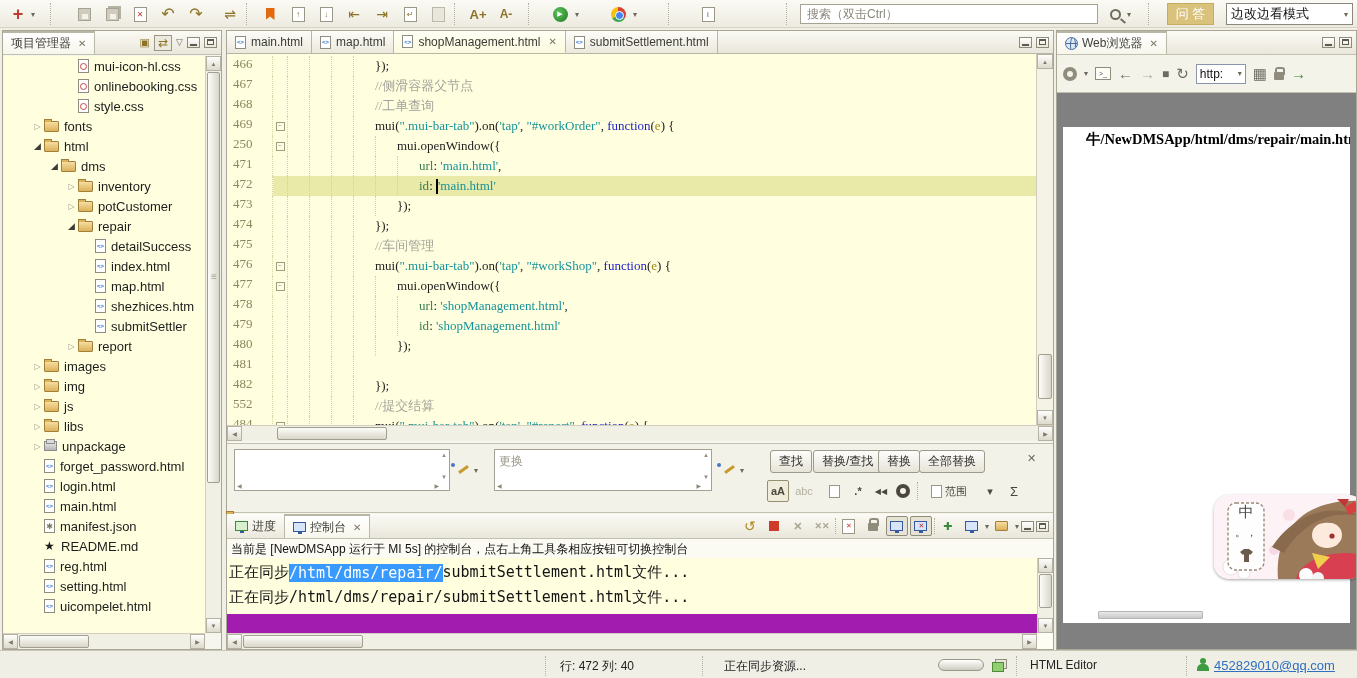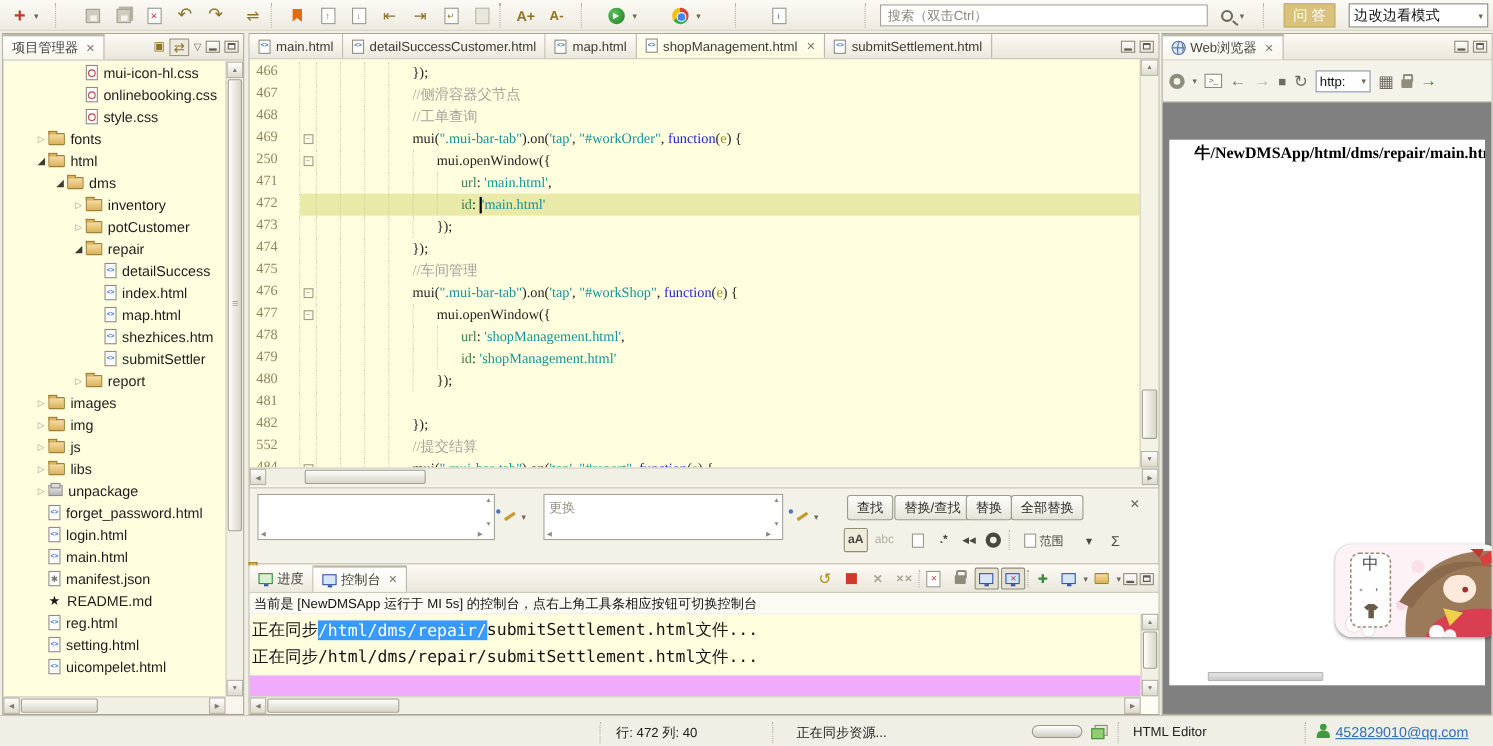--- a/index.html
+++ b/index.html
@@ -112,21 +112,21 @@
 
   
   #consolep { position:absolute; top:483px; left:0; right:0; bottom:0; background:#fdfdf4; }
   #con-tabs { height:25px; background:linear-gradient(#fbfaf4,#e9e7db); border-bottom:1px solid #c3c0af; display:flex; align-items:stretch; }
   .ic-mon { width:13px; height:10px; border:1px solid #35589e; background:#d7e5fb; position:relative; }
   .ic-mon::after { content:""; position:absolute; left:4px; bottom:-3px; width:4px; height:2px; background:#35589e; }
   .ic-mon.err::before { content:"✕"; color:#c23030; font-size:7px; position:absolute; left:3px; top:0; }
   .cbtn { width:22px; height:20px; display:flex; align-items:center; justify-content:center; }
   .cbtn.pressed { background:#e6e3d4; border:1px solid #8f8c7a; border-radius:2px; }
   #con-header { height:19px; padding:2px 4px; font-size:12px; color:#111; background:#fcfbf3; }
-  #con-out { position:absolute; top:44px; left:0; right:16px; bottom:16px; background:#f0abfc; overflow:hidden; }
+  #con-out { position:absolute; top:44px; left:0; right:16px; bottom:16px; background:#a21caf; overflow:hidden; }
   #con-lines { background:#ffffdf; padding:2px 0 4px 2px; }
   .con-line { font-family:"DejaVu Sans Mono",monospace; font-size:15px; height:25px; display:flex; align-items:center; white-space:pre; color:#141414; }
   .sel-blue { background:#3899fe; color:#fff; }
 
   
   #browser { position:absolute; top:30px; left:1056px; right:0; bottom:28px; border:1px solid #a9a696; background:#f6f5ee; overflow:hidden; }
   .globe { width:13px; height:13px; border-radius:50%; border:1px solid #4a6d9e; background:#dfe9f6; position:relative; overflow:hidden; }
   .globe::before { content:""; position:absolute; left:4px; top:-1px; width:4px; height:14px; border:1px solid #4a6d9e; border-radius:50%; }
   .globe::after { content:""; position:absolute; left:-1px; top:5px; width:14px; height:1px; background:#4a6d9e; }
   #b-toolbar { height:38px; border-bottom:1px solid #c3c0af; background:#f4f3ea; display:flex; align-items:center; gap:7px; padding:0 6px; }
@@ -393,24 +393,20 @@
     <div class="sbb" style="right:0;top:0">▶</div>
   </div>
 </div>
 
 <div id="editor">
   <div id="etabs">
     <div id="etab-list" style="display:flex">
         <div class="etab">
           <span class="ic ic-doc ic-html" style="width: 11px; height: 13px; margin-right: 0px;"></span>
           <span>main.html</span>
-        </div>
-        <div class="etab">
-          <span class="ic ic-doc ic-html" style="width: 11px; height: 13px; margin-right: 0px;"></span>
-          <span>detailSuccessCustomer.html</span>
         </div>
         <div class="etab">
           <span class="ic ic-doc ic-html" style="width: 11px; height: 13px; margin-right: 0px;"></span>
           <span>map.html</span>
         </div>
         <div class="etab active">
           <span class="ic ic-doc ic-html" style="width: 11px; height: 13px; margin-right: 0px;"></span>
           <span>shopManagement.html</span>
           <span class="closex">✕</span>
         </div>

